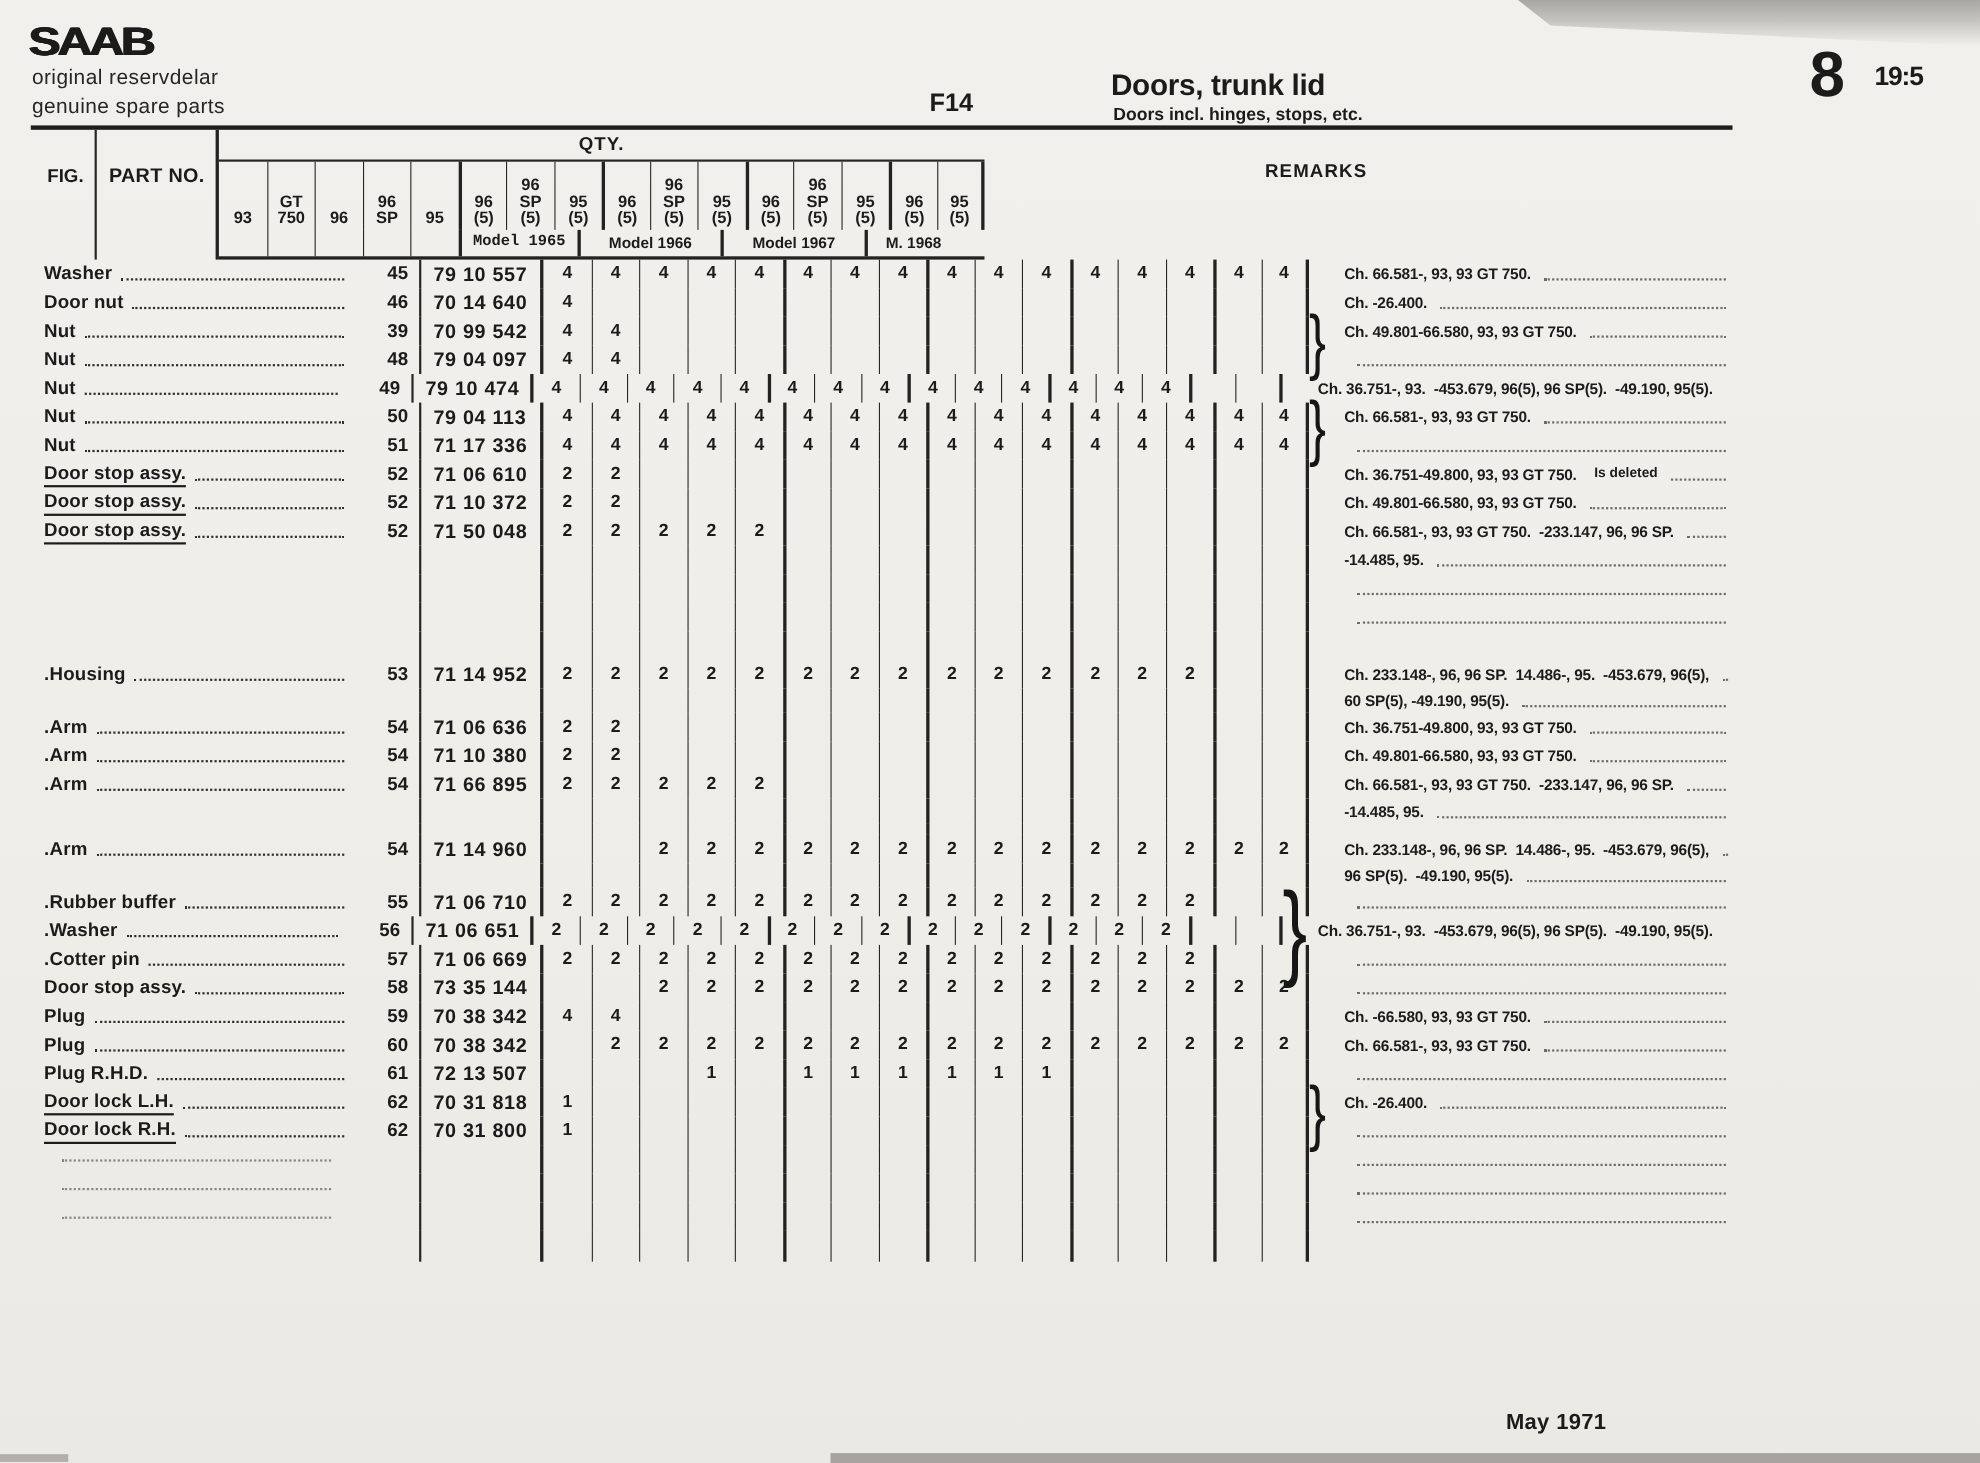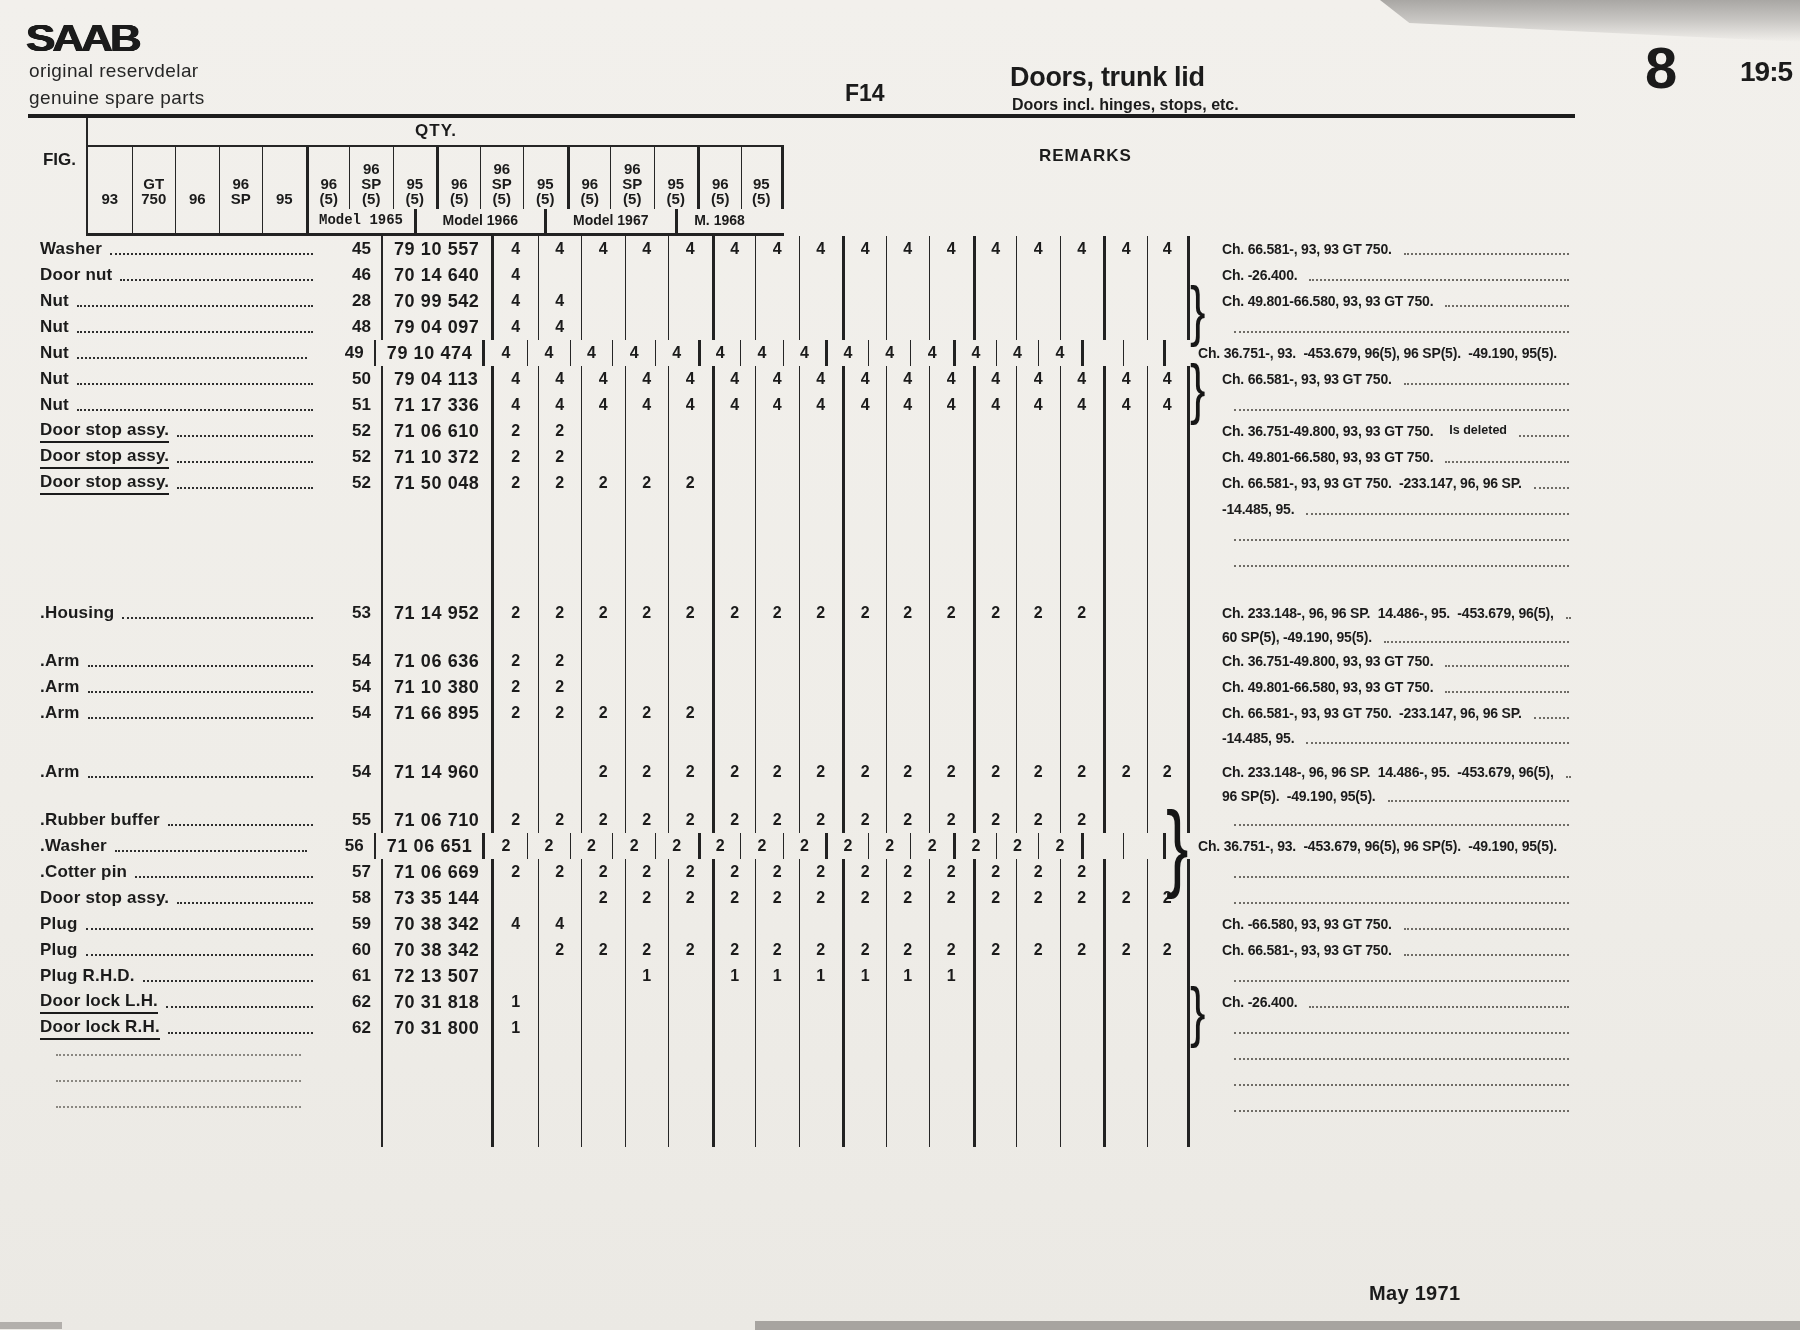--- a/index.html
+++ b/index.html
@@ -19,21 +19,21 @@
   .hdr{position:relative;height:118px;}
   .logo{position:absolute;left:26px;top:18px;font-size:44px;font-weight:900;letter-spacing:-3px;
     transform:scaleY(.82);transform-origin:left top;
     text-shadow:.7px 0 0 #1b1b1b,-.7px 0 0 #1b1b1b,0 .5px 0 #1b1b1b;}
   .tag{position:absolute;left:29px;font-size:19px;font-weight:500;letter-spacing:.4px;color:#262626;}
   .tag1{top:60px}.tag2{top:87px}
   .f14{position:absolute;left:845px;top:80px;font-size:23px;font-weight:800;}
   .title{position:absolute;left:1010px;top:62px;font-size:27px;font-weight:800;letter-spacing:-.3px;}
   .subtitle{position:absolute;left:1012px;top:96px;font-size:16px;font-weight:800;}
   .pnum{position:absolute;left:1645px;top:34px;font-size:58px;font-weight:900;}
-  .pref{position:absolute;left:1740px;top:56px;font-size:28px;font-weight:800;letter-spacing:-1px;}
+  .pref{position:absolute;left:1704px;top:56px;font-size:24px;font-weight:800;letter-spacing:-1px;}
   .toprule{position:absolute;left:28px;top:114px;width:1547px;height:4px;background:#1d1d1d;}
 
   
   .tbl{position:absolute;left:28px;top:118px;width:1547px;}
   .thead{display:flex;align-items:stretch;height:118px;}
   .c-desc{width:295px;box-sizing:border-box;padding-left:12px;display:flex;align-items:center;overflow:hidden;}
   .c-fig{width:60px;box-sizing:border-box;border-right:2px solid #262626;display:flex;align-items:center;
     justify-content:flex-end;padding-right:10px;font-size:17px;font-weight:700;}
   .c-part{width:111px;box-sizing:border-box;border-right:3px solid #222;display:flex;align-items:center;
     padding-left:11px;font-size:18px;font-weight:700;letter-spacing:.6px;white-space:pre;}
@@ -90,20 +90,21 @@
     <div class="title">Doors, trunk lid</div>
     <div class="subtitle">Doors incl. hinges, stops, etc.</div>
     <div class="pnum">8</div>
     <div class="pref">19:5</div>
     <div class="toprule"></div>
   </div>
 
   <div class="tbl">
     <div class="thead">
       <div class="c-fig th-fig">FIG.</div>
+      <div class="c-part th-part">PART NO.</div>
       <div class="qty-block">
         <div class="qty-title">QTY.</div>
         <div class="qty-cols" id="qty-cols">
             <div class="hq q0">
               <span class="hql">93</span>
             </div>
             <div class="hq q1">
               <span class="hql">GT</span>
               <span class="hql">750</span>
             </div>
@@ -234,21 +235,21 @@
           <div class="c-rem">
             <span class="rtext">Ch. -26.400.</span>
             <span class="leader rl" style="flex: 1 1 0%;"></span>
           </div>
         </div>
         <div class="row">
           <div class="c-desc">
             <span class="dtext">Nut</span>
             <span class="leader"></span>
           </div>
-          <div class="c-fig">28</div>
+          <div class="c-fig">39</div>
           <div class="c-part">70 99 542</div>
           <div class="c-q q0">4</div>
           <div class="c-q q1">4</div>
           <div class="c-q q2"></div>
           <div class="c-q q3"></div>
           <div class="c-q q4"></div>
           <div class="c-q q5"></div>
           <div class="c-q q6"></div>
           <div class="c-q q7"></div>
           <div class="c-q q8"></div>

